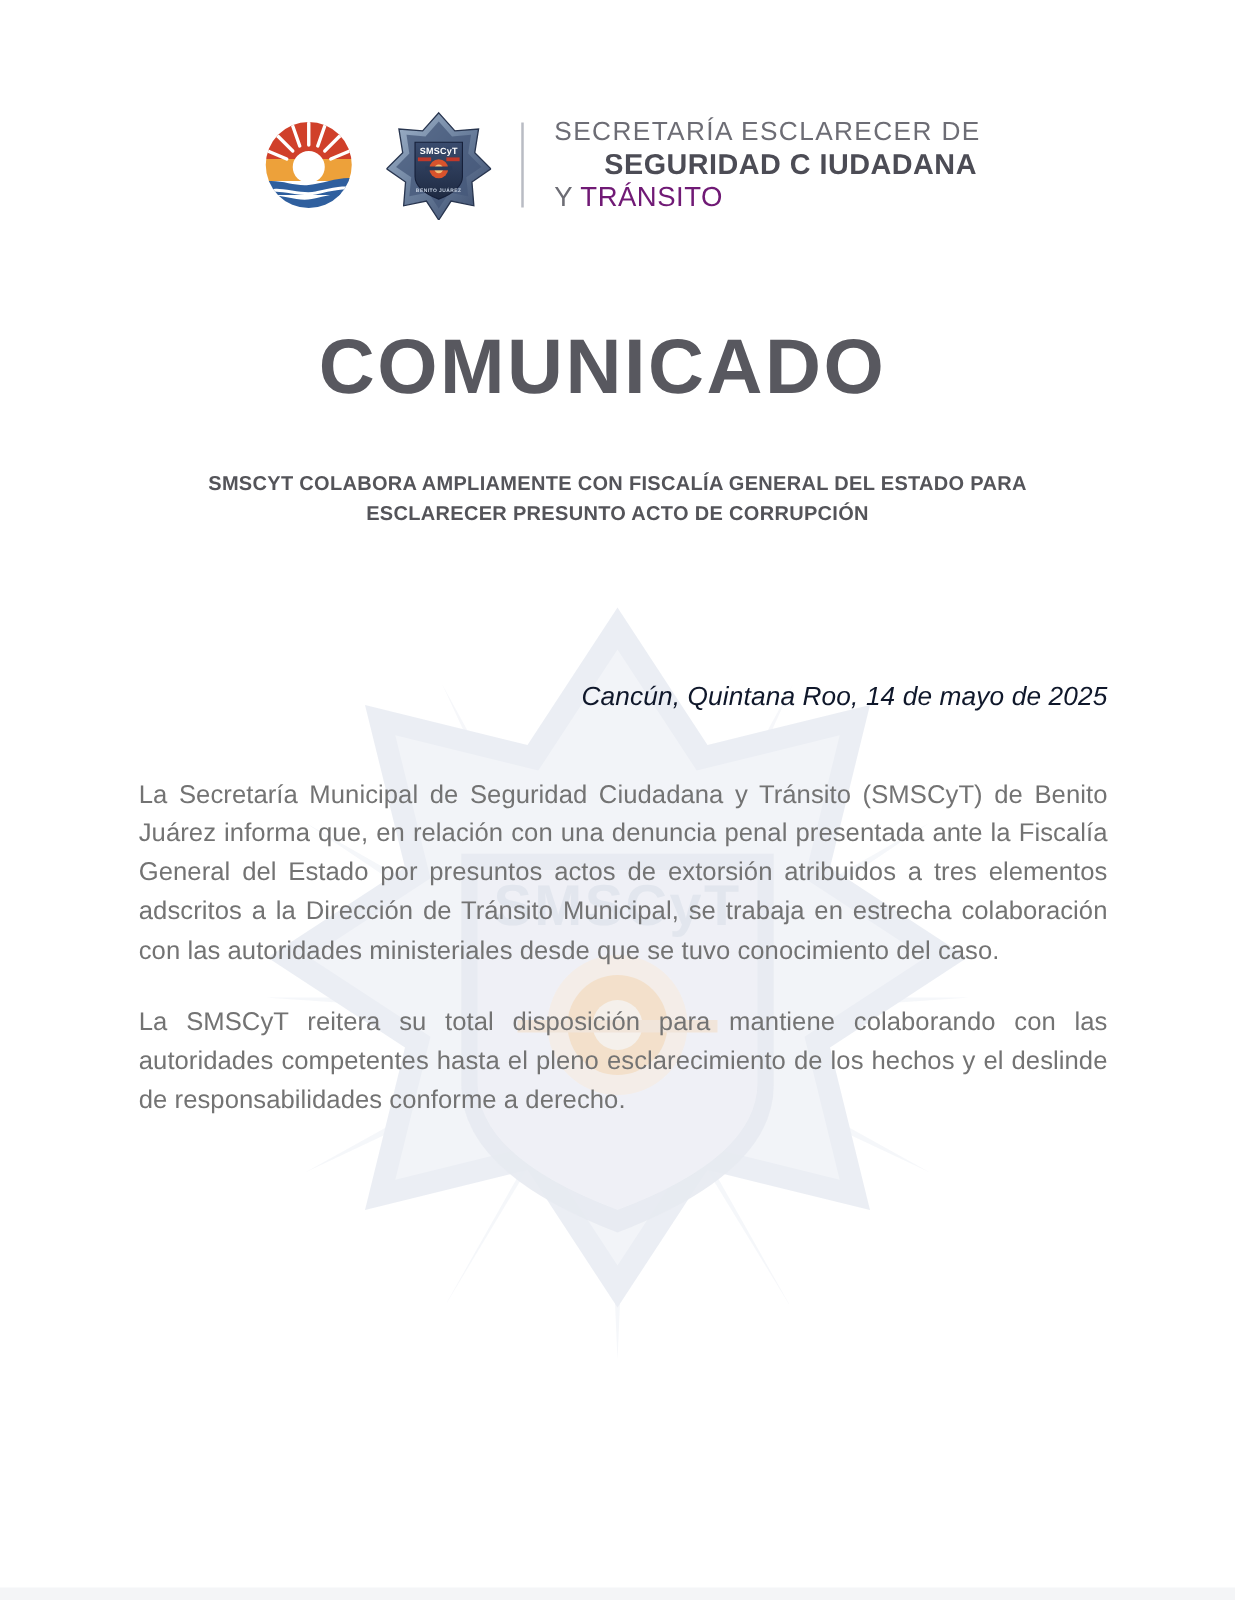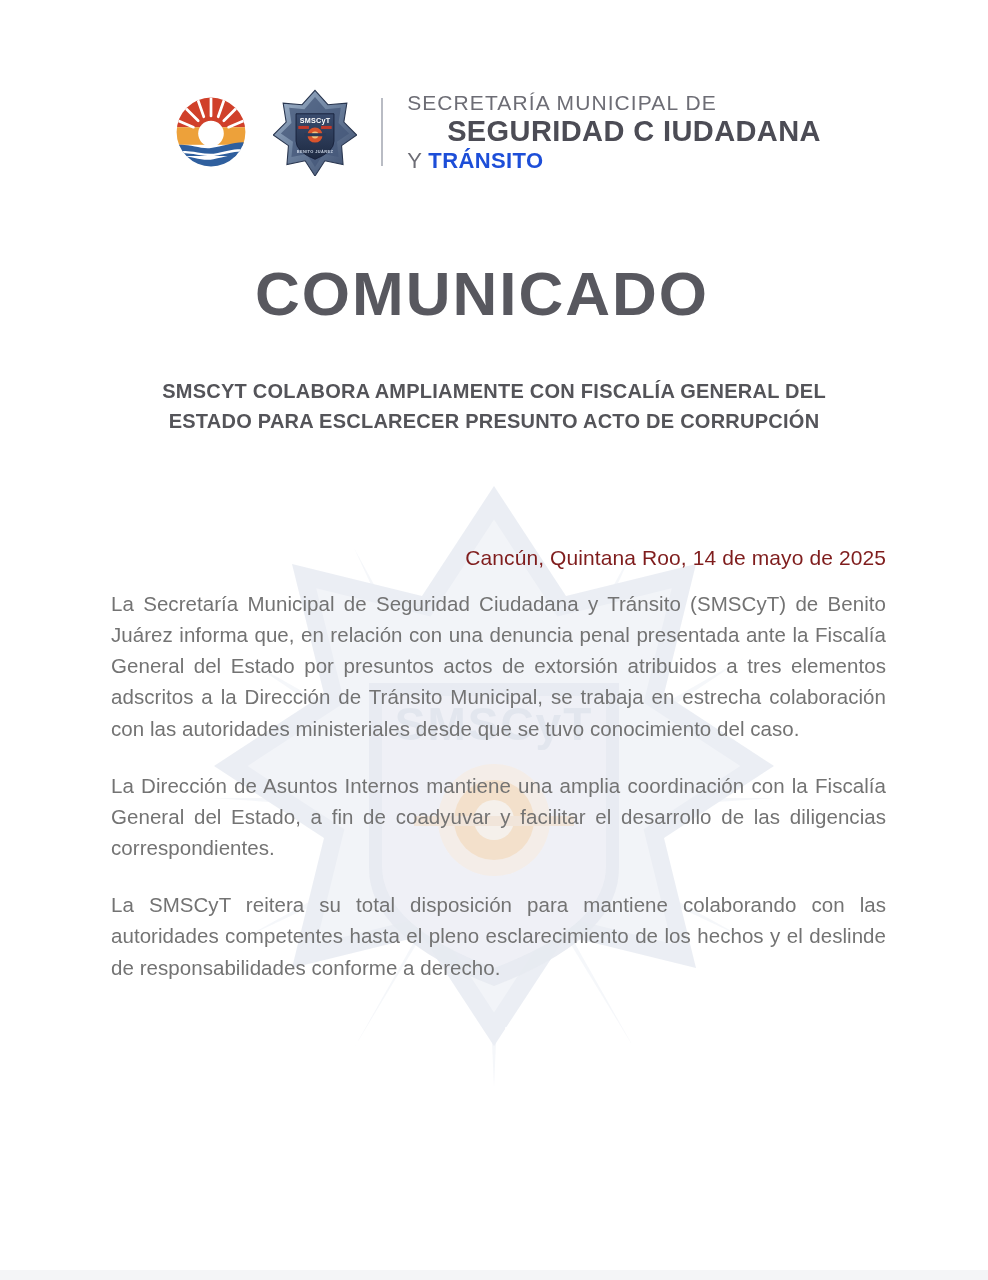--- a/index.html
+++ b/index.html
@@ -64,23 +64,23 @@
 
   .hdr-text {
     display: flex;
     flex-direction: column;
     justify-content: center;
     line-height: 1.14;
     color: #57575f;
     letter-spacing: 0.4px;
   }
   .hdr-l1 { font-size: 21px; font-weight: 400; color: #6d6d75; letter-spacing: 1.1px; }
-  .hdr-l2 { font-size: 29px; font-weight: 700; color: #4c4c55; letter-spacing: 0.4px; margin-left: 40px; }
+  .hdr-l2 { font-size: 23px; font-weight: 700; color: #4c4c55; letter-spacing: 0.4px; margin-left: 40px; }
   .hdr-l3 { font-size: 22px; font-weight: 400; color: #6d6d75; letter-spacing: 0.4px; }
-  .hdr-l3 b { font-weight: 700; color: #1d4ed8; }
+  .hdr-l3 b { font-weight: 400; color: #701a75; }
 
   
   #doc-title {
     position: absolute;
     top: 258px;
     left: 0;
     width: 964px;
     text-align: center;
     font-size: 62px;
     font-weight: 700;
@@ -88,43 +88,44 @@
     color: #58585f;
     z-index: 3;
   }
 
   #doc-subtitle {
     position: absolute;
     top: 376px;
     left: 120px;
     width: 748px;
     text-align: center;
-    font-size: 20px;
+    font-size: 16px;
     font-weight: 700;
     line-height: 1.52;
     letter-spacing: 0.25px;
     color: #545459;
     z-index: 3;
   }
 
   
   #body-block {
     position: absolute;
     top: 546px;
     left: 111px;
     width: 775px;
     z-index: 3;
   }
 
   #dateline {
     text-align: right;
     font-size: 21px;
-    color: #7f1d1d;
+    color: #0f172a;
     letter-spacing: 0.1px;
-    margin-bottom: 18px;
+    margin-bottom: 50px;
+    font-style: italic;
   }
 
   .para {
     text-align: justify;
     font-size: 20.5px;
     line-height: 1.52;
     color: #737373;
     margin-bottom: 26px;
     letter-spacing: 0.05px;
   }
@@ -250,33 +251,32 @@
         <circle cx="55" cy="62" r="4.6" fill="#f3c27a"></circle>
         <rect x="41" y="59.6" width="28" height="4" fill="#2a3a58"></rect>
 
         <text x="55" y="86" text-anchor="middle" font-family="Liberation Sans, sans-serif" font-size="5.2" font-weight="700" fill="#c9d4e4" letter-spacing="0.5">BENITO JUÁREZ</text>
       </svg>
     </div>
 
     <div class="hdr-divider"></div>
 
     <div class="hdr-text">
-      <span class="hdr-l1">SECRETARÍA MUNICIPAL DE</span>
+      <span class="hdr-l1">SECRETARÍA ESCLARECER DE</span>
       <span class="hdr-l2">SEGURIDAD C IUDADANA</span>
       <span class="hdr-l3"><span>Y</span> <b>TRÁNSITO</b></span>
     </div>
   </div>
 
   <div id="doc-title">COMUNICADO</div>
 
   <div id="doc-subtitle">SMSCYT COLABORA AMPLIAMENTE CON FISCALÍA GENERAL DEL ESTADO PARA ESCLARECER PRESUNTO ACTO DE CORRUPCIÓN</div>
 
   <div id="body-block">
     <div id="dateline">Cancún, Quintana Roo, 14 de mayo de 2025</div>
 
     <p class="para">La Secretaría Municipal de Seguridad Ciudadana y Tránsito (SMSCyT) de Benito Juárez informa que, en relación con una denuncia penal presentada ante la Fiscalía General del Estado por presuntos actos de extorsión atribuidos a tres elementos adscritos a la Dirección de Tránsito Municipal, se trabaja en estrecha colaboración con las autoridades ministeriales desde que se tuvo conocimiento del caso.</p>
-    <p class="para">La Dirección de Asuntos Internos mantiene una amplia coordinación con la Fiscalía General del Estado, a fin de coadyuvar y facilitar el desarrollo de las diligencias correspondientes.</p>
     <p class="para">La SMSCyT reitera su total disposición para mantiene colaborando con las autoridades competentes hasta el pleno esclarecimiento de los hechos y el deslinde de responsabilidades conforme a derecho.</p>
   </div>
 
   <div id="bottom-strip"></div>
 
 </div>
 
 </body></html>

